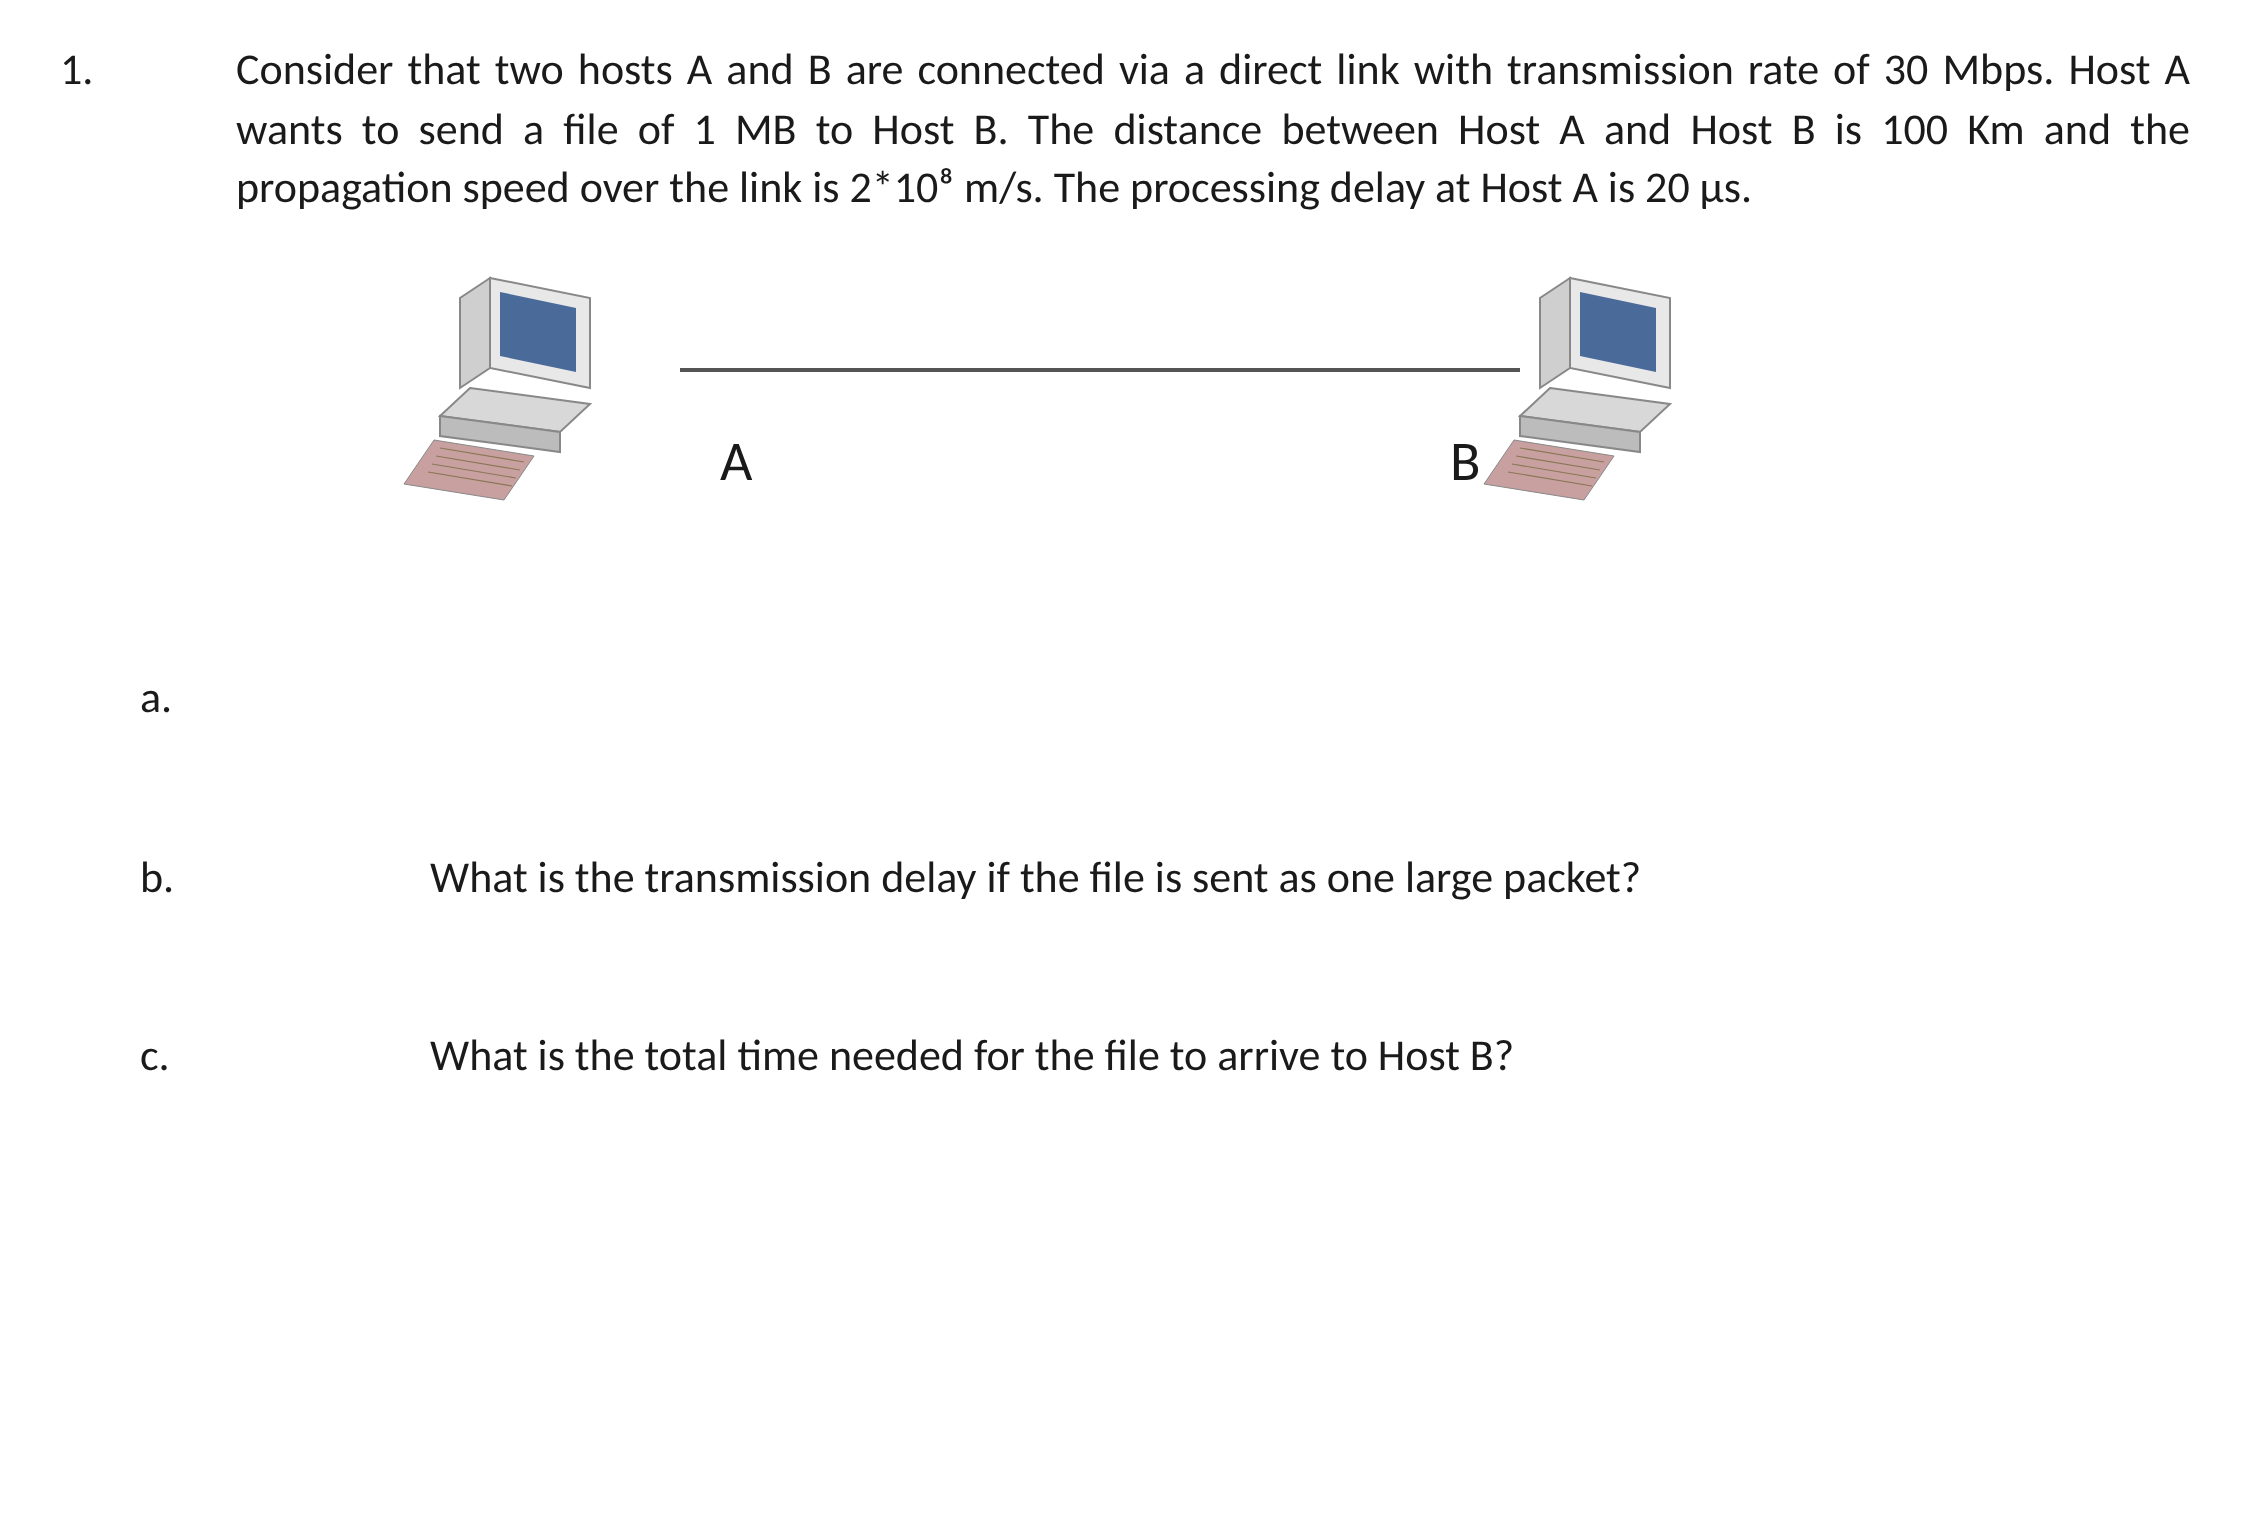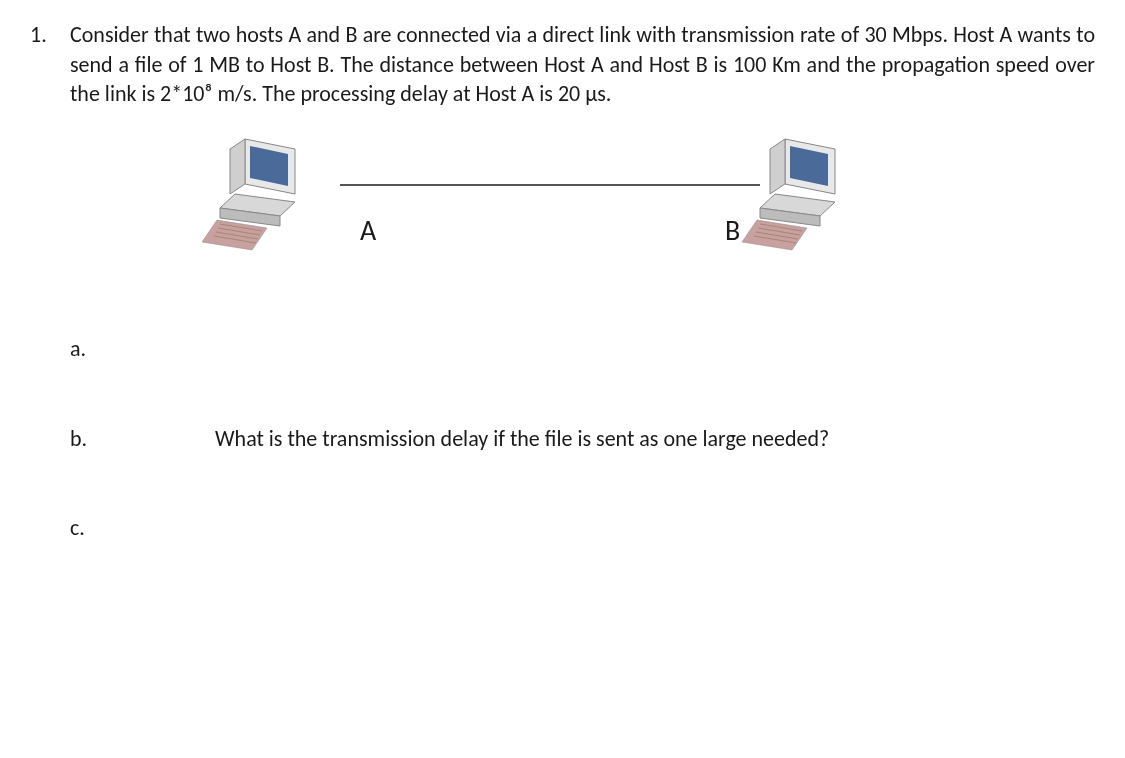--- a/index.html
+++ b/index.html
@@ -19,20 +19,21 @@
     align-items: flex-start;
     margin-bottom: 10px;
   }
   .qnum {
     width: 40px;
     flex-shrink: 0;
   }
   .qtext {
     flex: 1;
     text-align: justify;
+    margin-left: 48px;
   }
   .intro-first {
     text-indent: 120px;
     text-align: justify;
   }
   .diagram {
     margin: 25px 0 20px 170px;
     height: 150px;
     position: relative;
   }
@@ -128,18 +129,19 @@
     </svg>
   </div>
 </div>
 
 <div class="subq">
   <div class="subq-label">a.</div>
 </div>
 
 <div class="subq">
   <div class="subq-label">b.</div>
-  <div class="subq-text">What is the transmission delay if the file is sent as one large needed?</div>
+  <div class="subq-text">What is the transmission delay if the file is sent as one large packet?</div>
 </div>
 
 <div class="subq" style="margin-bottom:0">
   <div class="subq-label">c.</div>
+  <div class="subq-text">What is the total time needed for the file to arrive to Host B?</div>
 </div>
 
 </body></html>

